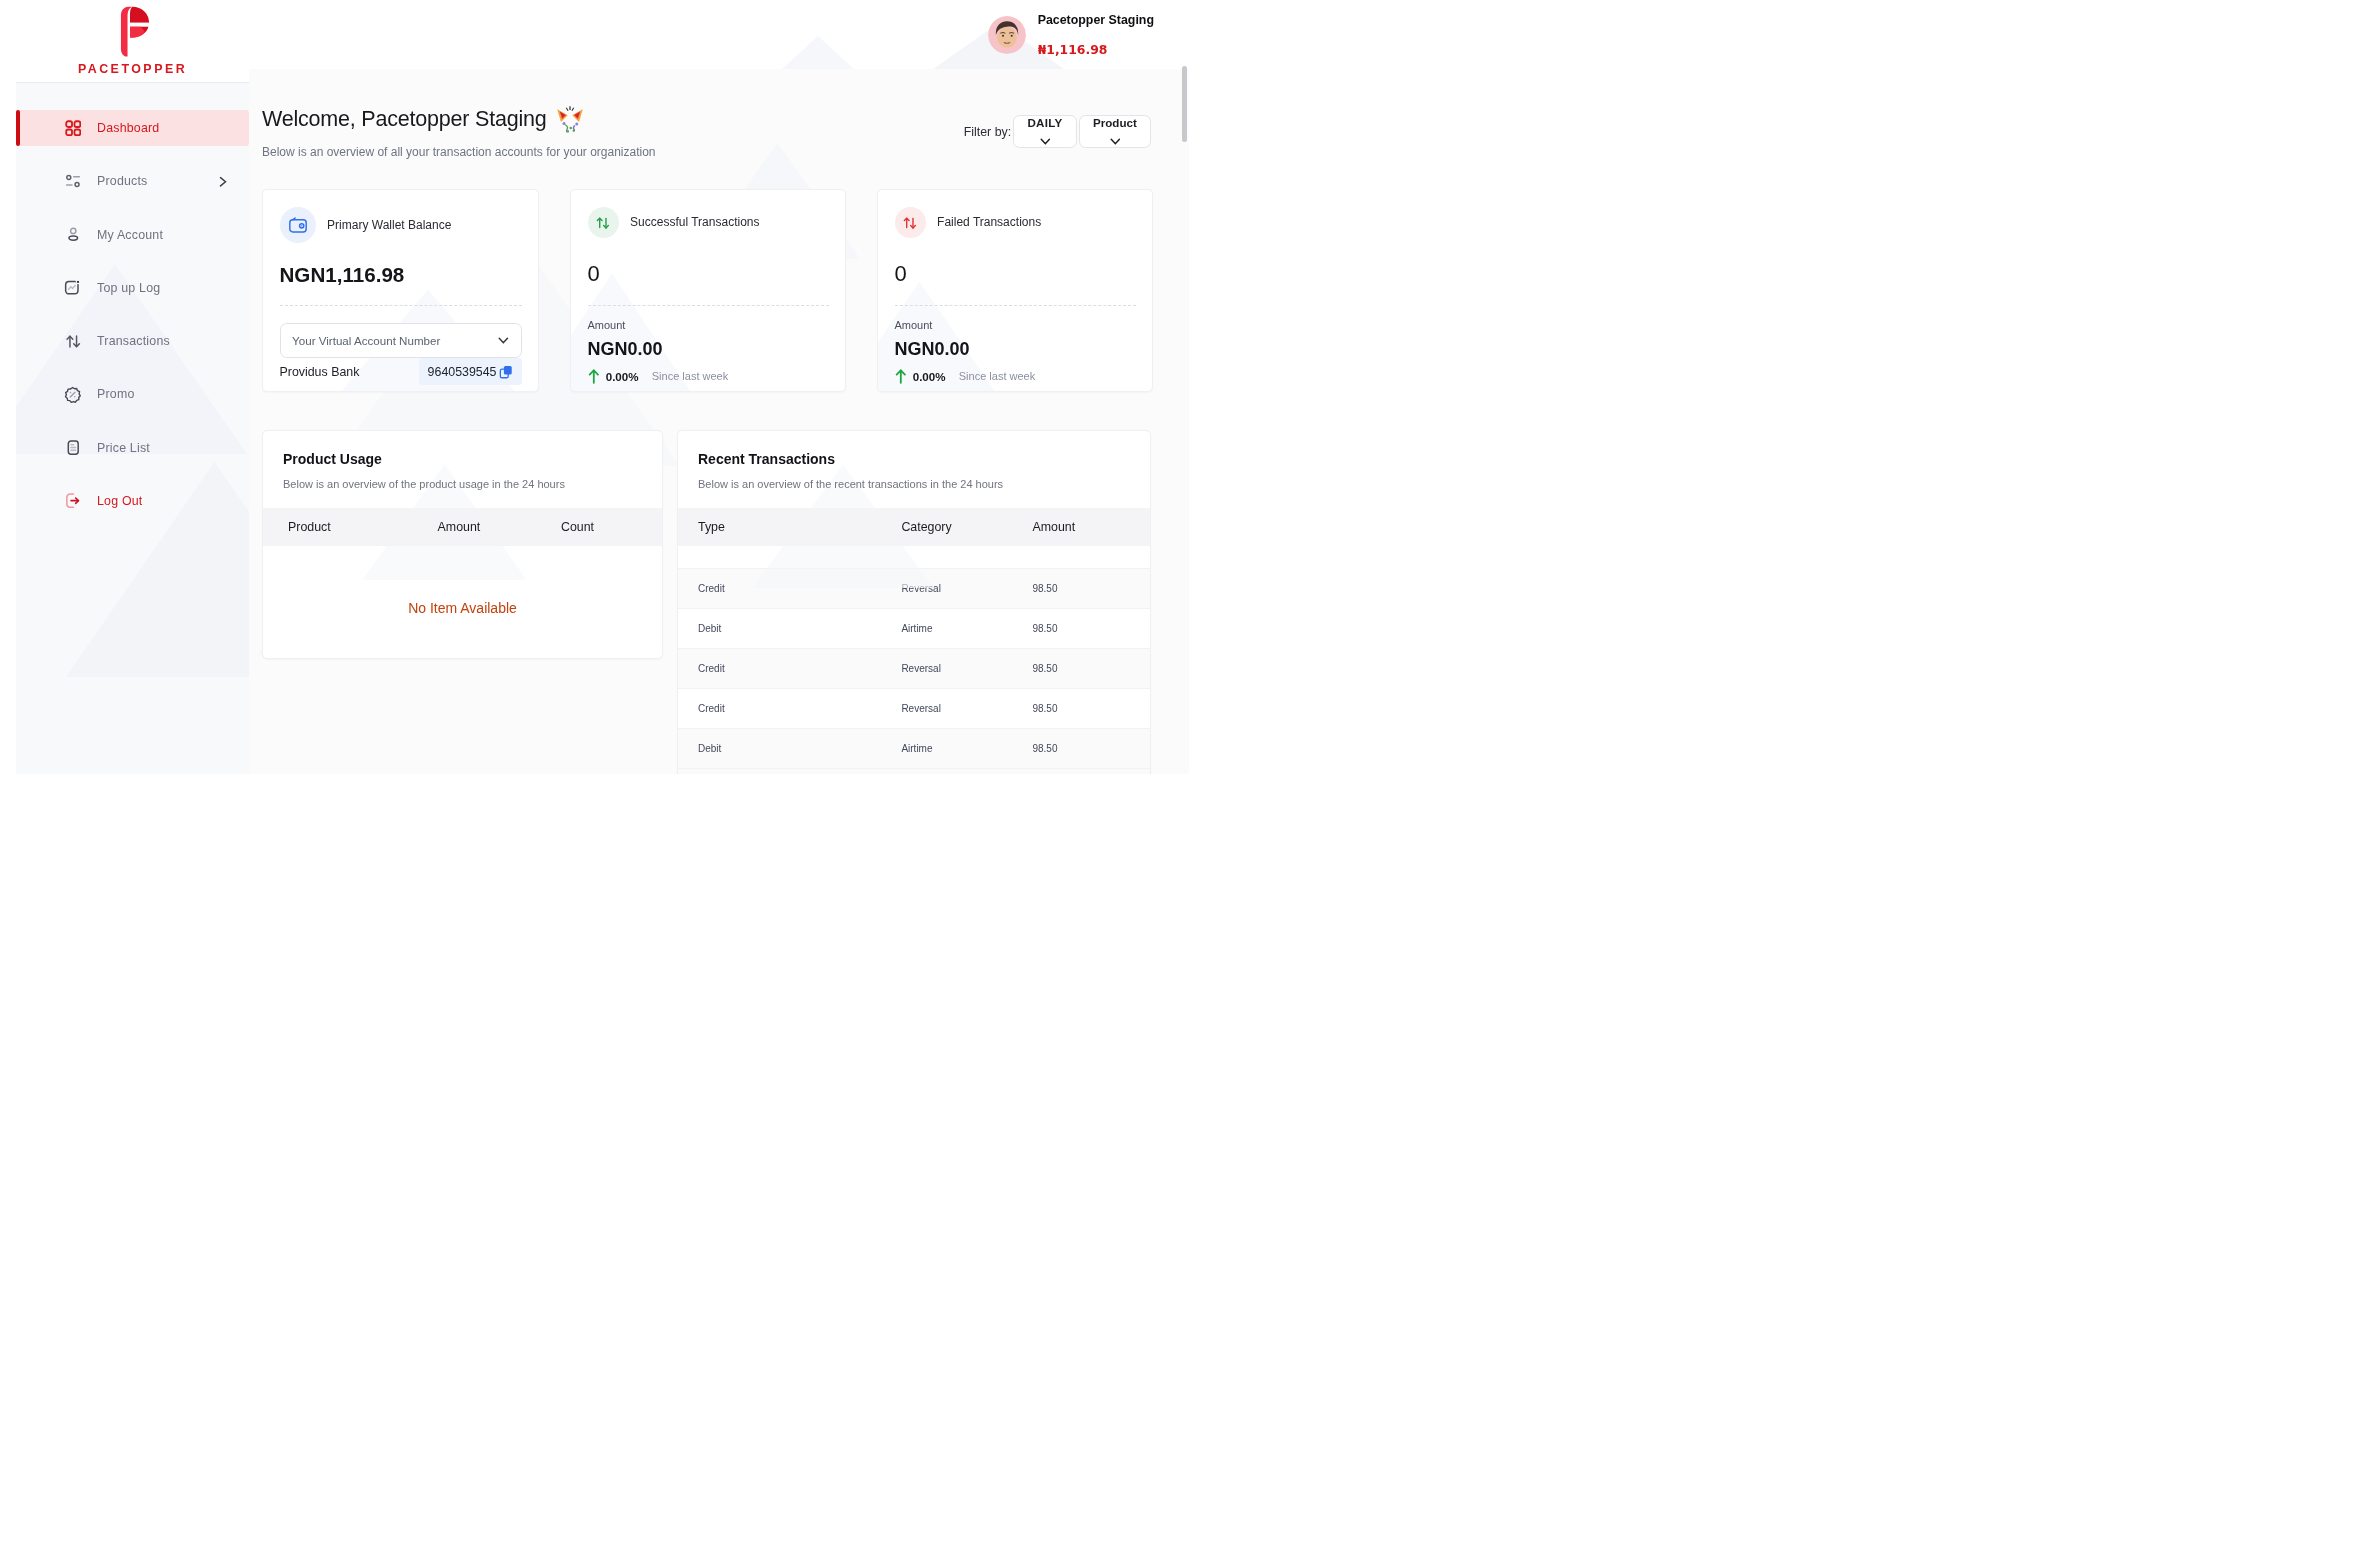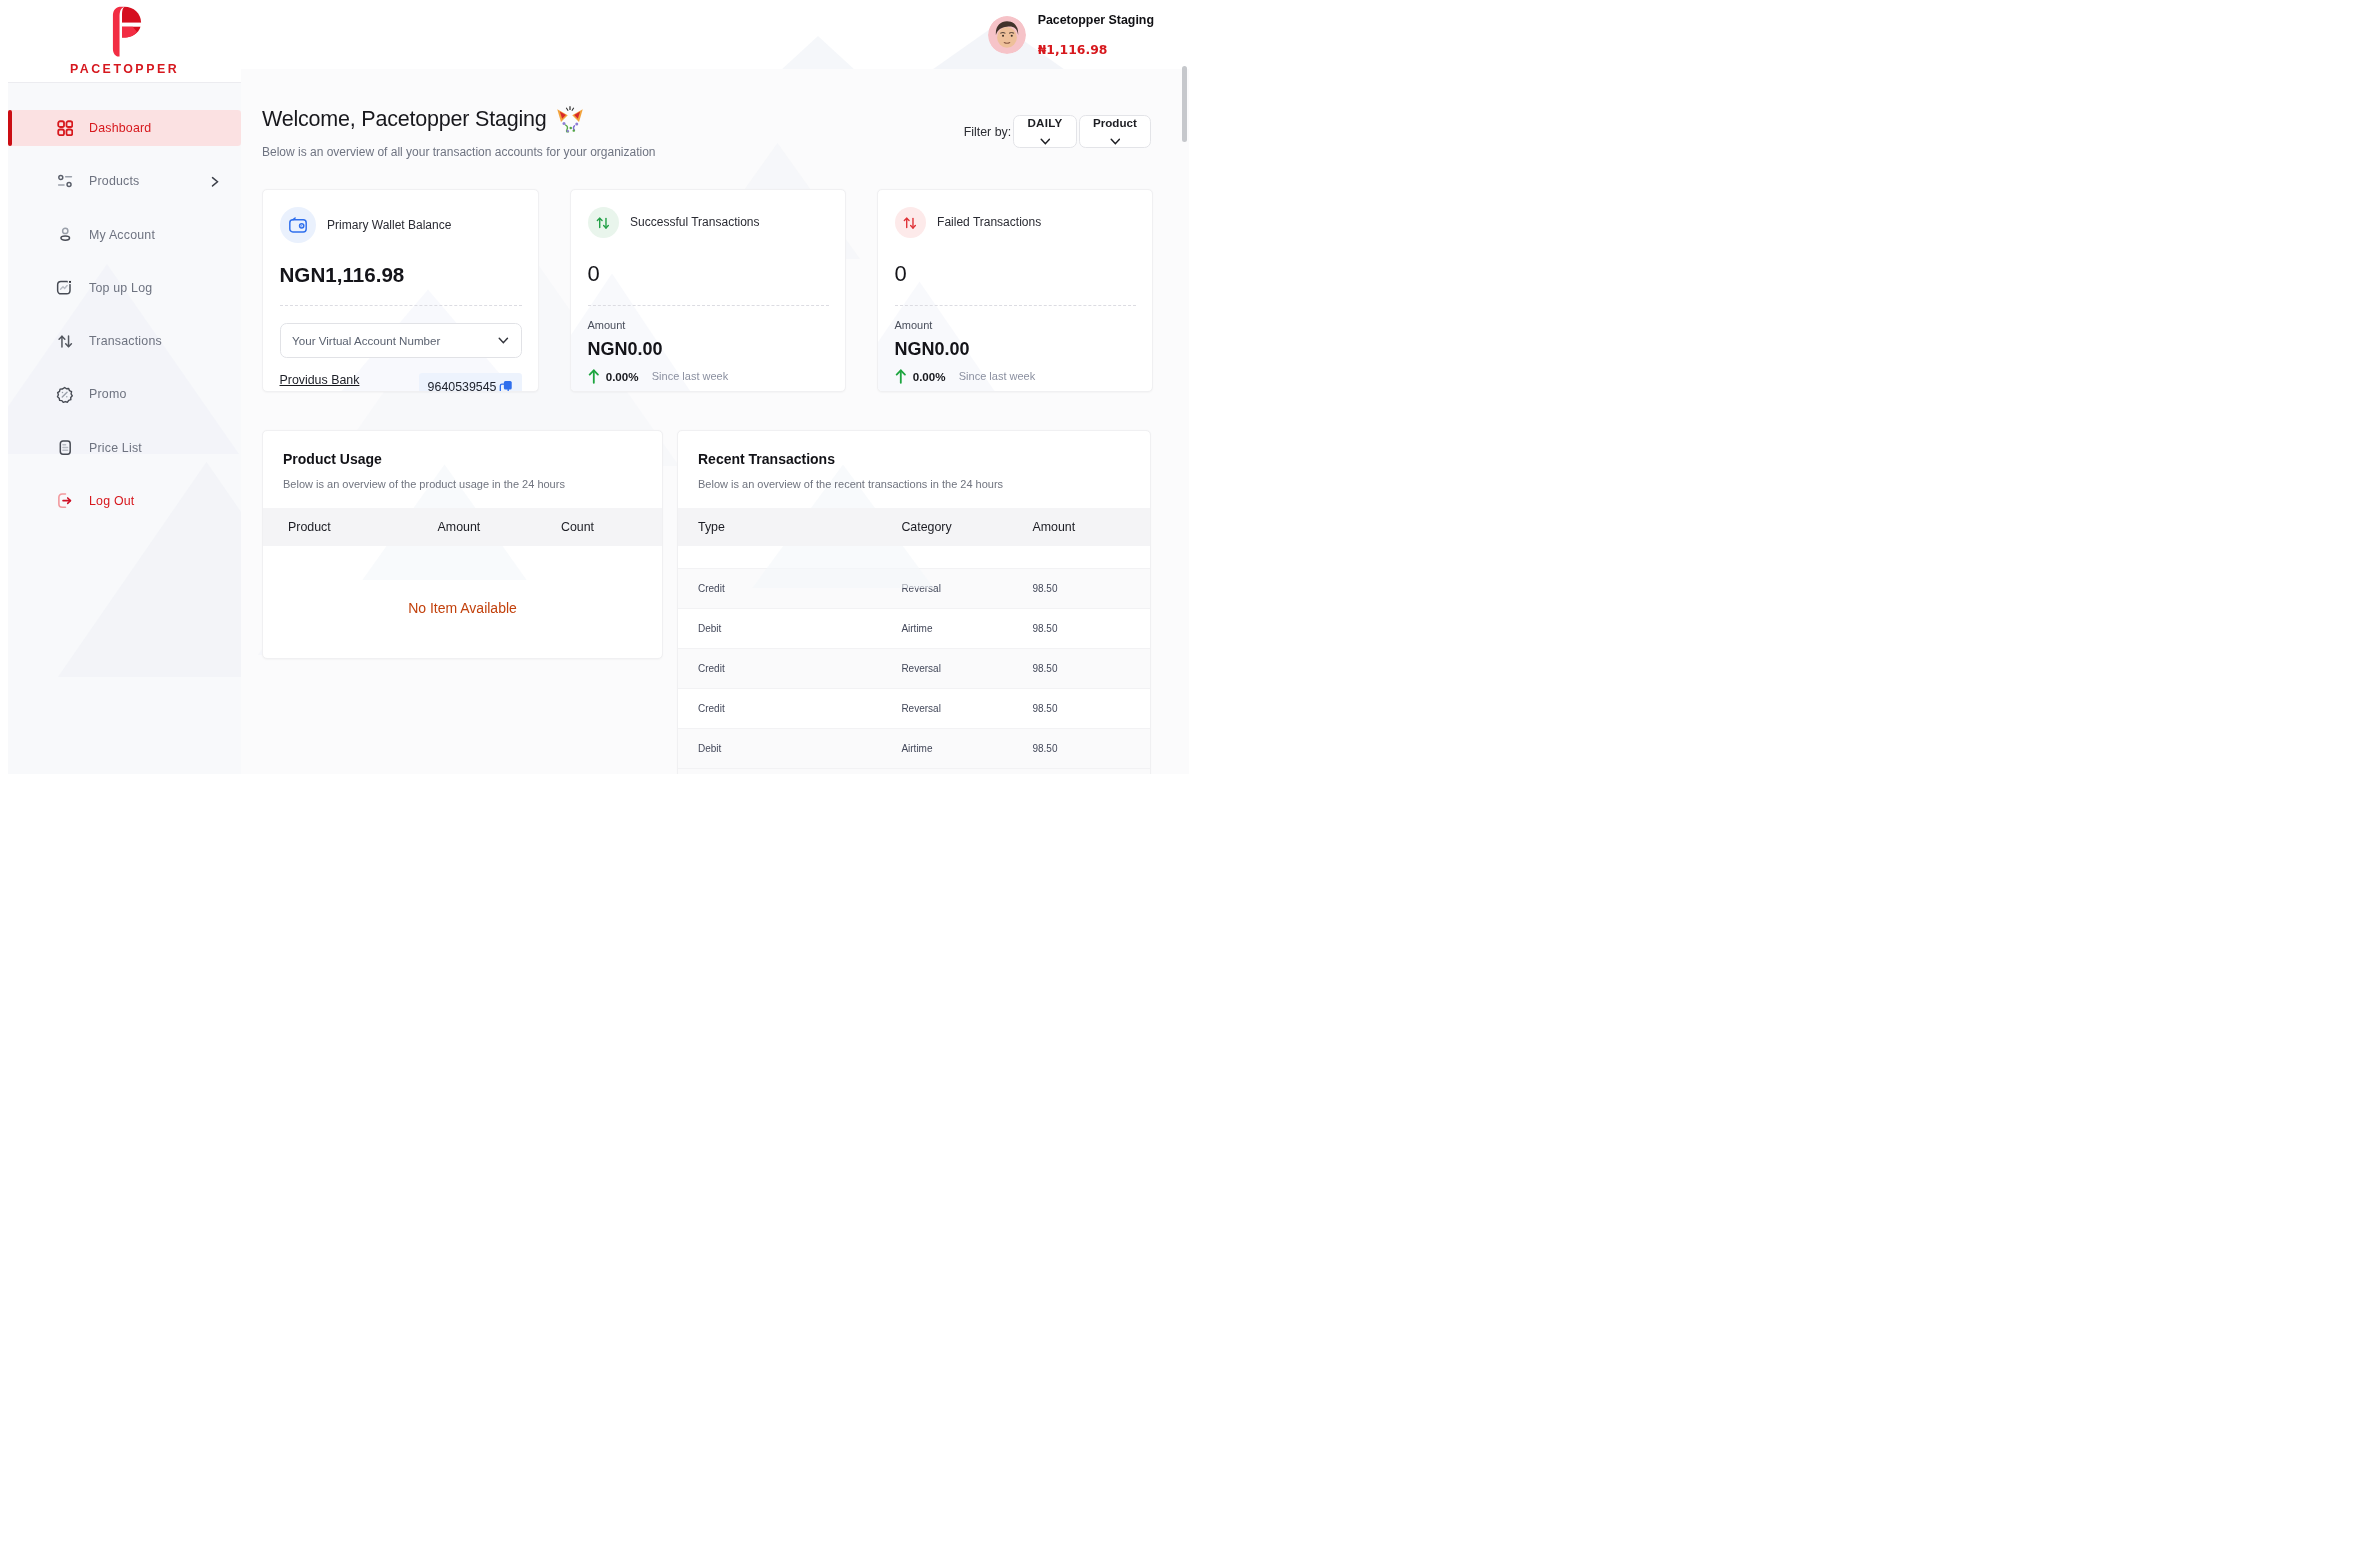--- a/index.html
+++ b/index.html
@@ -3,21 +3,21 @@
 <meta charset="utf-8">
 <style>
   * { box-sizing: border-box; margin: 0; padding: 0; }
   html,body { width:1189px; height:774px; overflow:hidden; }
   body { font-family:"Liberation Sans", sans-serif; background:#fff; position:relative; color:#17181d; }
 
   
   .deco { position:absolute; clip-path:polygon(50% 0,100% 100%,0 100%); pointer-events:none; }
 
   
-  .sidebar { position:absolute; left:8px; top:0; bottom:0; width:233px; background:#f8f9fb; z-index:3; overflow:hidden; }
+  .sidebar { position:absolute; left:16px; top:0; bottom:0; width:233px; background:#f8f9fb; z-index:3; overflow:hidden; }
   .logo-area { height:83px; background:#fff; border-bottom:0.8px solid #ececf0; display:flex; flex-direction:column; align-items:center; justify-content:center; gap:3.3px; cursor:pointer; }
   .logo-text { color:#d6181f; font-weight:bold; font-size:12.4px; letter-spacing:2.5px; }
   .menu { padding-top:27px; position:relative; z-index:2; }
   .menu-item { position:relative; height:36px; display:flex; align-items:center; padding-left:48px; margin-bottom:17.3px; cursor:pointer; }
   .mi-icon { width:18px; height:18px; display:flex; align-items:center; justify-content:center; margin-right:15px; flex:none; }
   .mi-label { font-size:12.4px; color:#6e7380; letter-spacing:0.2px; }
   .menu-item.active { background:#fbe1e2; border-radius:3.3px; }
   .menu-item.active .mi-label { color:#d7181d; font-weight:500; }
   .accent-bar { position:absolute; left:0; top:0; bottom:0; width:4.1px; background:#cb0d13; border-radius:2.5px; }
   .mi-chevron { position:absolute; right:21.5px; display:flex; }
@@ -45,21 +45,21 @@
   .card-head { display:flex; align-items:center; gap:11.6px; position:relative; z-index:2; }
   .icon-circle { border-radius:50%; display:flex; align-items:center; justify-content:center; flex:none; }
   .icon-circle.wallet { width:36px; height:36px; background:#eaf1fd; }
   .icon-circle.green { width:31px; height:31px; background:#e9f5ec; }
   .icon-circle.pink  { width:31px; height:31px; background:#fdeaea; }
   .card-title { font-size:12px; color:#2a2b33; }
   .wallet-balance { font-size:20.6px; font-weight:600; color:#141419; margin-top:20.6px; position:relative; z-index:2; }
   .dashed { border-top:0.8px dashed #dcdce2; margin-top:18px; position:relative; z-index:2; }
   .acct-select { margin-top:16.5px; height:35px; border:0.8px solid #e1e2e6; border-radius:6.6px; background:#fff; display:flex; align-items:center; justify-content:space-between; padding:0 11.6px; cursor:pointer; position:relative; z-index:2; }
   .acct-select span { font-size:11.6px; color:#5b6270; }
-  .bank-row { margin-top:15px; display:flex; justify-content:space-between; position:relative; z-index:2;text-decoration:underline; }
+  .bank-row { display:flex; align-items:center; justify-content:space-between; position:relative; z-index:2; }
   .bank-name { font-size:12.4px; color:#1d1f27; font-weight:500; }
   .acct-chip { background:#edf3fd; border-radius:3.3px; padding:5.8px 8.3px; display:flex; align-items:center; gap:1px; cursor:pointer; }
   .acct-num { font-size:12.4px; color:#20242e; font-weight:500; }
   .stat-count { font-size:22px; color:#141419; margin-top:23px; position:relative; z-index:2; }
   .stat-label { font-size:11px; color:#4a4f5c; margin-top:13.2px; position:relative; z-index:2; }
   .stat-amount { font-size:18px; font-weight:600; color:#141419; margin-top:8.3px; position:relative; z-index:2; }
   .pct-row { display:flex; align-items:center; gap:6.6px; margin-top:7.4px; position:relative; z-index:2; }
   .pct-val { font-size:11.6px; font-weight:bold; color:#17181d; }
   .pct-note { font-size:11px; color:#8b90a0; margin-left:6.6px; }
 

